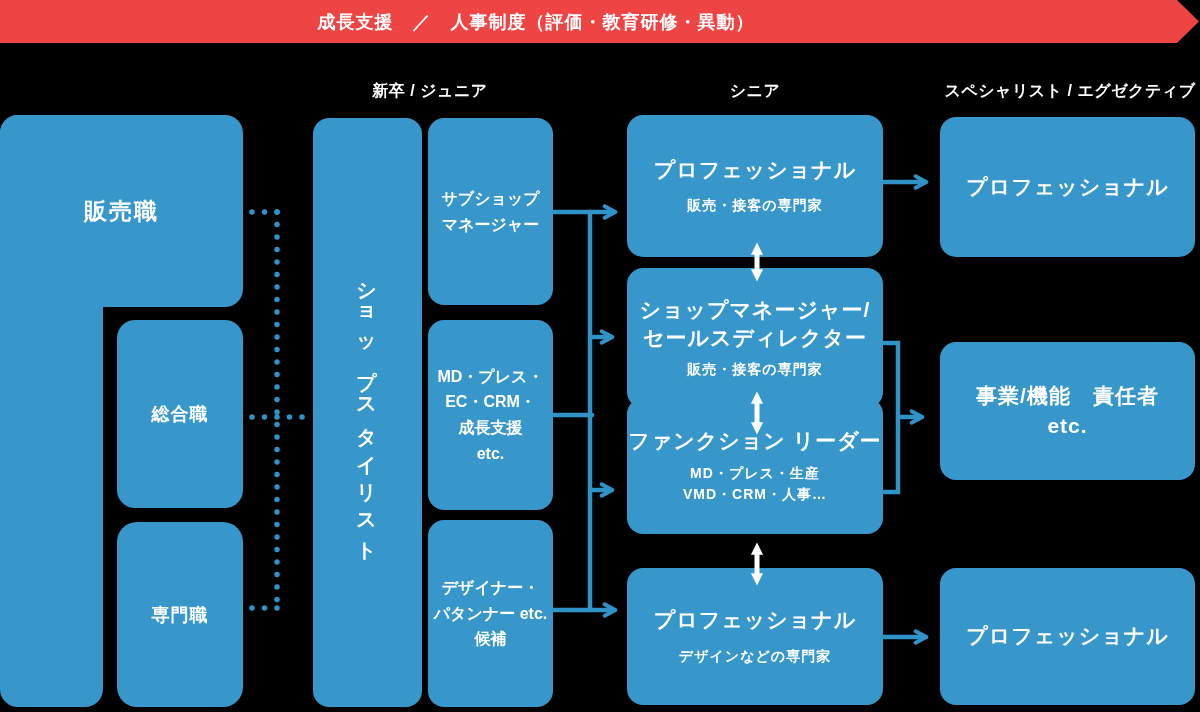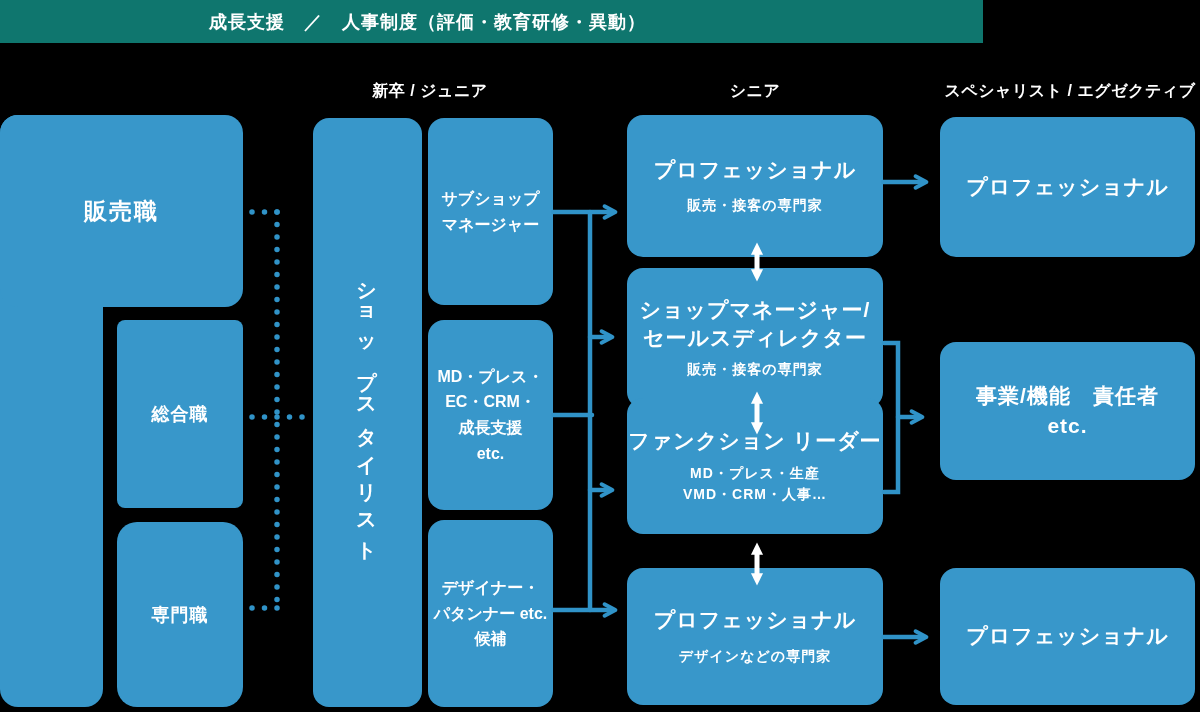--- a/index.html
+++ b/index.html
@@ -2,41 +2,41 @@
 <html><head>
 <meta charset="utf-8">
 <style>
   html,body{margin:0;padding:0;background:#000;}
   #stage{
     position:relative;width:1200px;height:712px;background:#000;overflow:hidden;
     font-family:"Liberation Sans","DejaVu Sans",sans-serif;font-weight:bold;color:#fff;
   }
   
   .banner{
-    position:absolute;left:0;top:0;width:983px;height:43px;background:#0f766e;
+    position:absolute;left:0;top:0;width:1200px;height:43px;background:#ef4444;
     clip-path:polygon(0 0,1177px 0,1199px 50%,1177px 100%,0 100%);
     display:flex;align-items:center;justify-content:center;padding-right:128px;box-sizing:border-box;
   }
   .banner span{font-size:18px;letter-spacing:1px;}
   
   .col-header{position:absolute;top:80px;height:22px;font-size:16px;text-align:center;line-height:22px;letter-spacing:0.5px;}
   #hdr-junior{left:330px;width:200px;}
   #hdr-senior{left:655px;width:200px;}
   #hdr-exec{left:935px;width:270px;}
   
   .box{
     position:absolute;background:#3897CA;border-radius:16px;color:#fff;
     display:flex;flex-direction:column;align-items:center;justify-content:center;
     text-align:center;
   }
   .box span{white-space:pre-line;}
   
   #sales-wide{left:0;top:115px;width:243px;height:192px;border-radius:18px;font-size:23px;letter-spacing:2px;}
   #sales-narrow{left:0;top:115px;width:103px;height:592px;border-radius:18px;}
-  #sogo{left:117px;top:320px;width:126px;height:188px;border-radius:8px;font-size:18px;letter-spacing:1px;}
+  #sogo{left:117px;top:320px;width:126px;height:188px;border-radius:18px;font-size:18px;letter-spacing:1px;}
   #senmon{left:117px;top:522px;width:126px;height:185px;border-radius:20px;font-size:18px;letter-spacing:1px;}
   
   #stylist{left:313px;top:118px;width:109px;height:589px;font-size:20px;}
   #stylist span{writing-mode:vertical-rl;text-orientation:upright;letter-spacing:6px;white-space:nowrap;}
   
   .jbox{left:428px;width:125px;font-size:16px;line-height:1.6;}
   #j1{top:118px;height:187px;}
   #j2{top:320px;height:190px;}
   #j3{top:520px;height:187px;}
   

